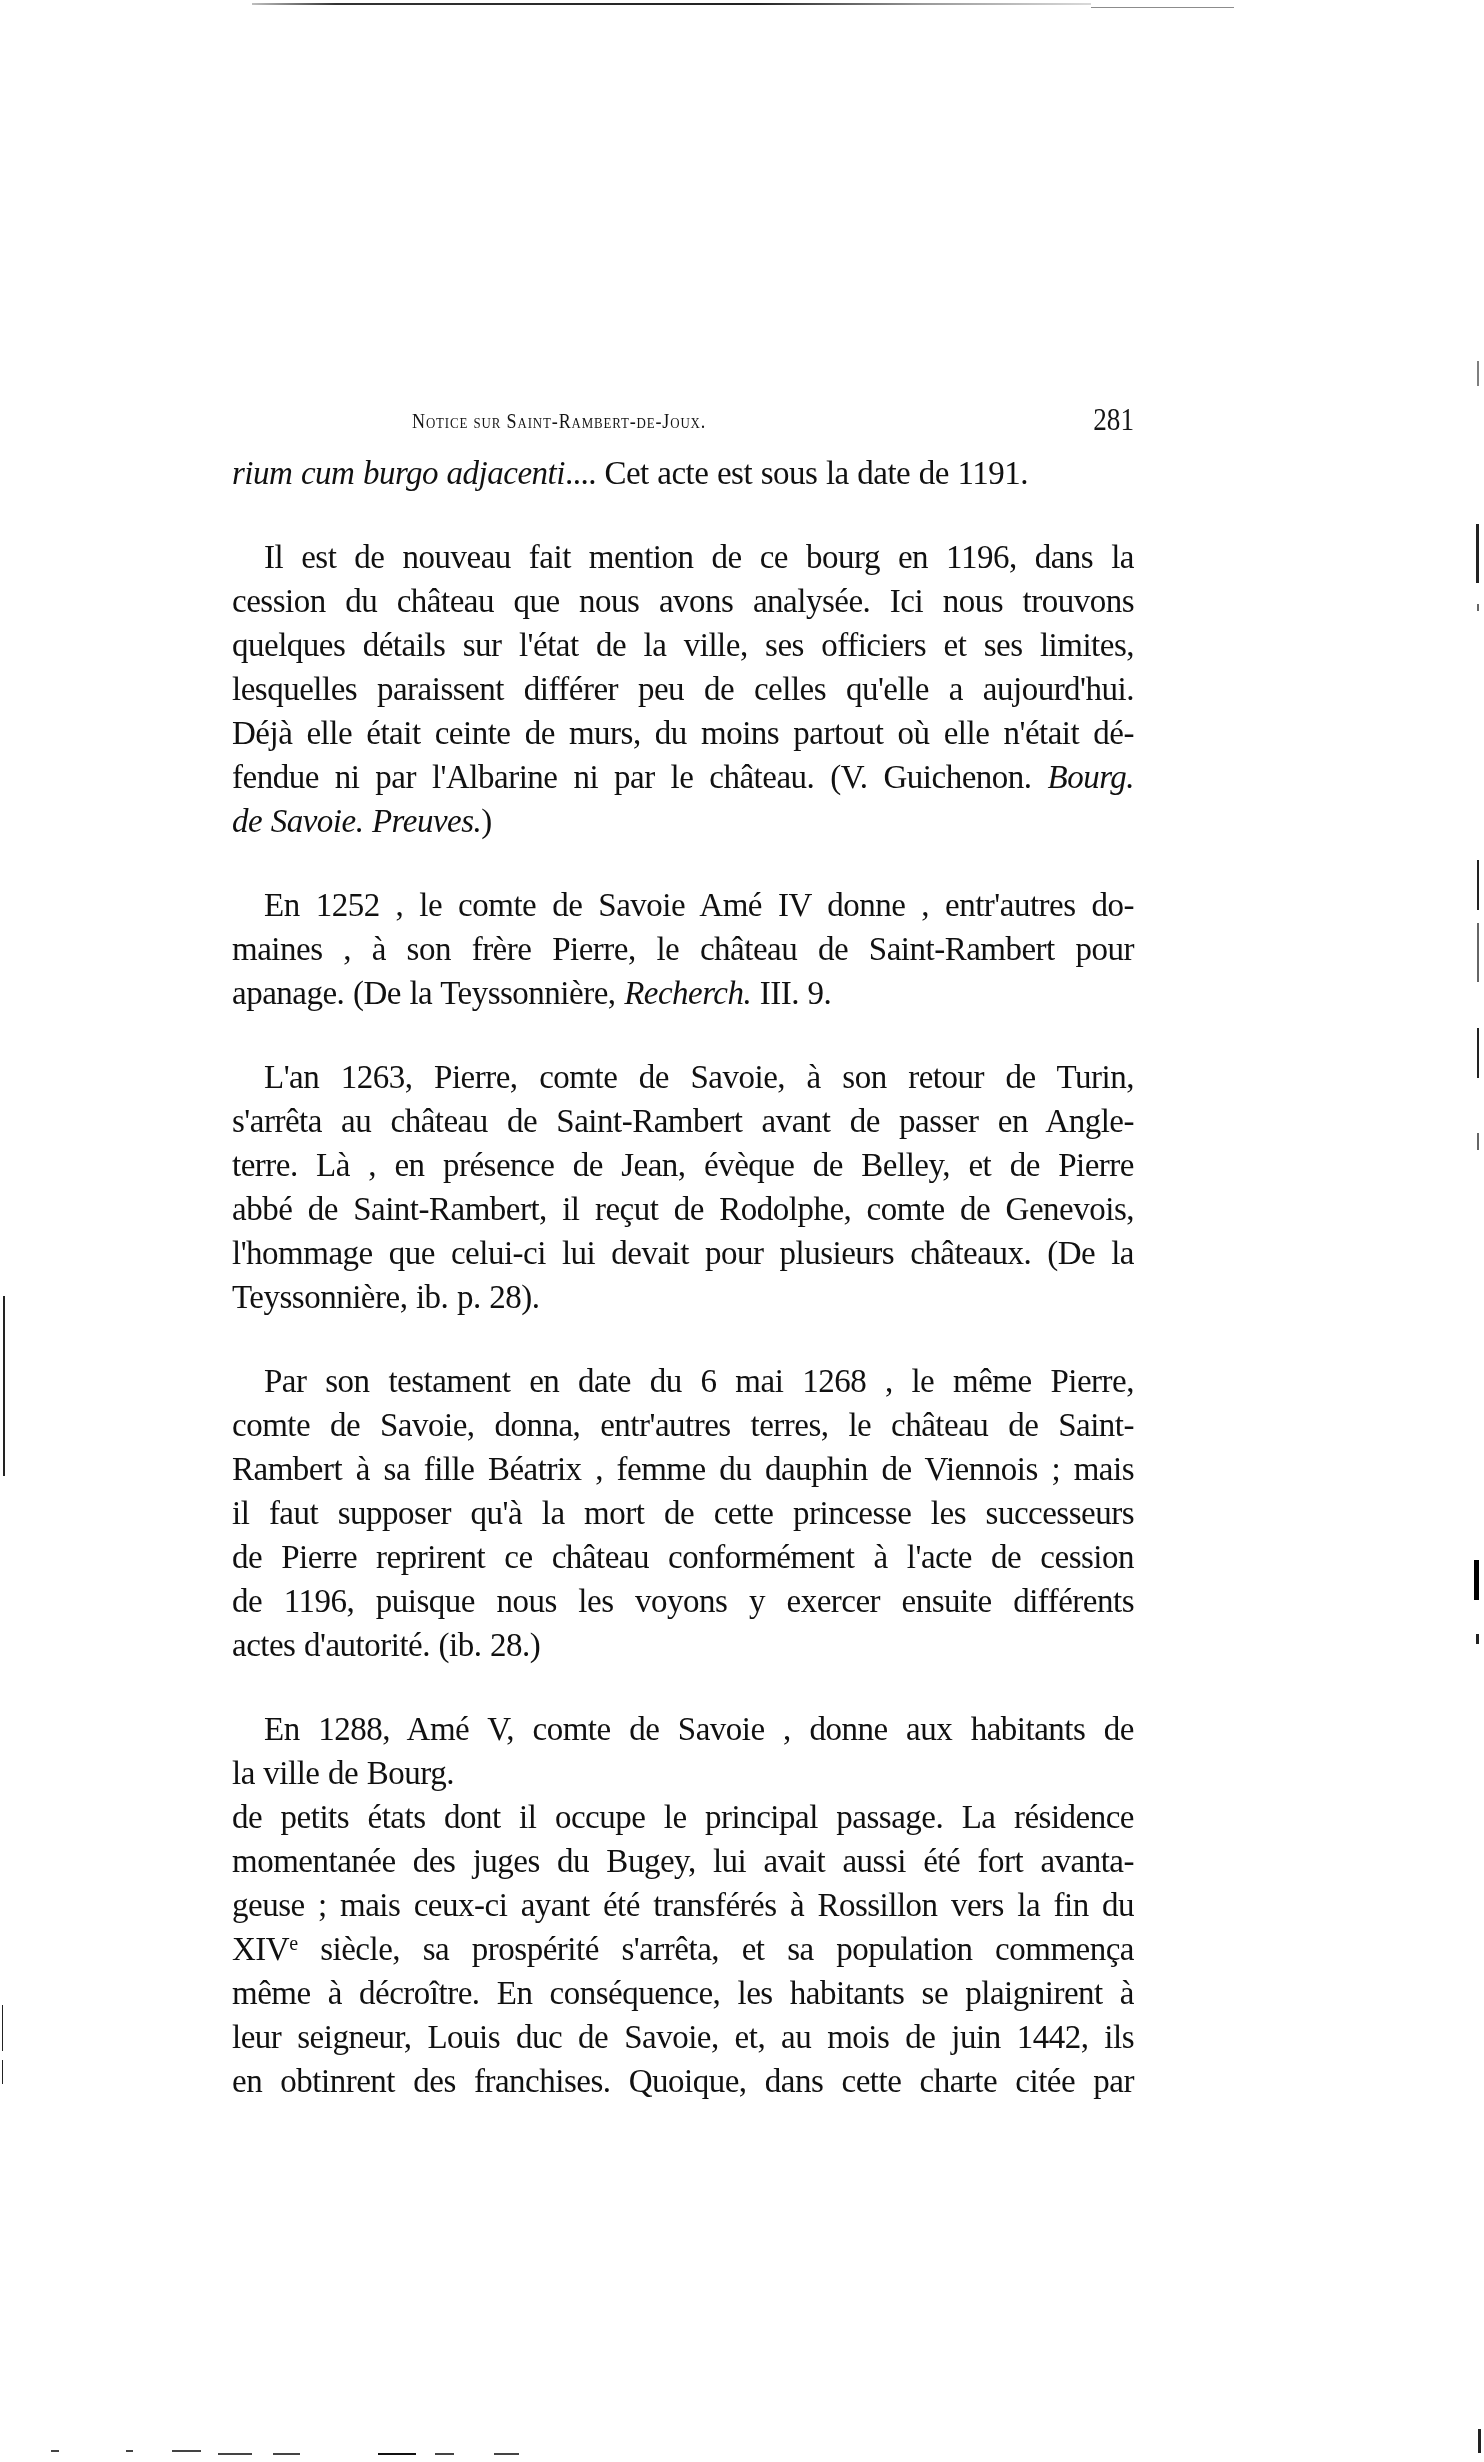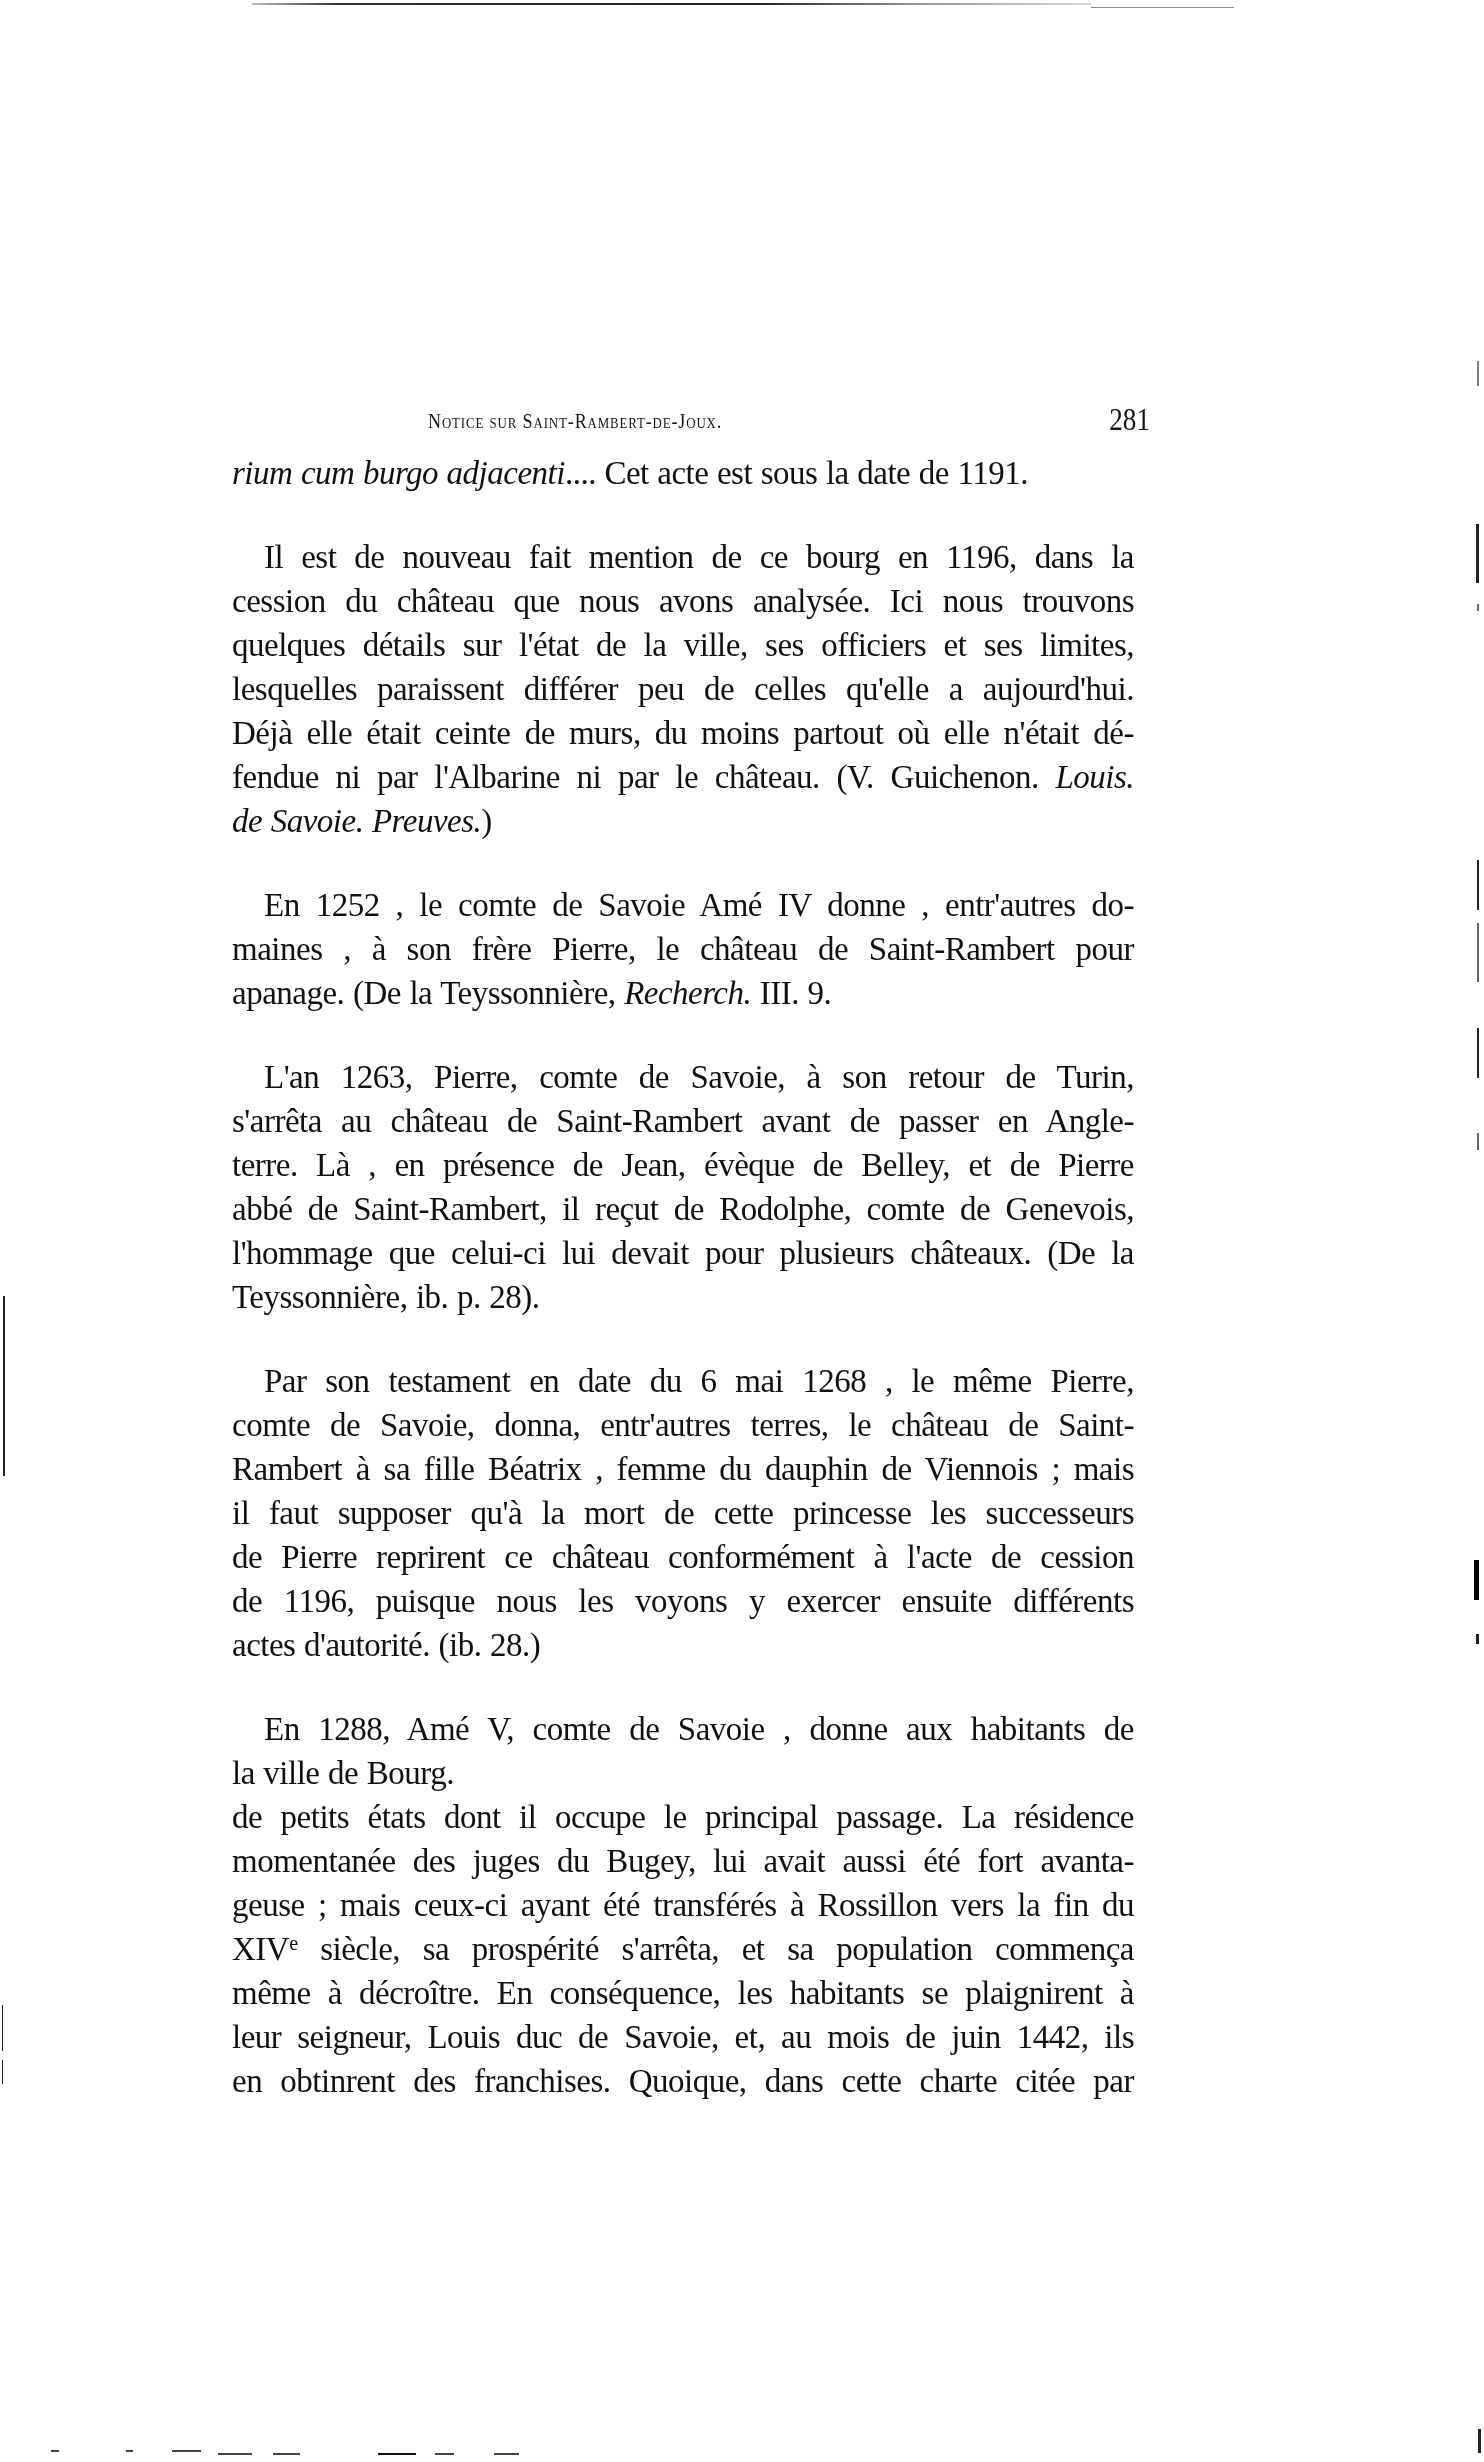--- a/index.html
+++ b/index.html
@@ -46,21 +46,21 @@
   .bottom-dashes {
     position: absolute; left: 17px; top: 2450px; height: 5px; width: 587px;
   }
   .bottom-dashes span {
     position: absolute; top: 0; height: 1.7px; background: #444;
   }
 
   
   .running-head {
     position: absolute;
-    left: 248px;
+    left: 232px;
     top: 401px;
     width: 902px;
     height: 34px;
   }
   .running-title {
     position: absolute;
     left: 180px;
     top: 8.4px;
     font-size: 21px;
     letter-spacing: 1px;
@@ -148,21 +148,21 @@
     <span class="page-number">281</span>
   </div>
 
   <div class="body-text" id="body-text">
       <div class="line last"><span class="line-inner"><span class="it">rium cum burgo adjacenti</span><span>.... Cet acte est sous la date de 1191.</span></span></div>
       <div class="line indent"><span class="line-inner"><span>Il est de nouveau fait mention de ce bourg en 1196, dans la</span></span></div>
       <div class="line"><span class="line-inner"><span>cession du château que nous avons analysée. Ici nous trouvons</span></span></div>
       <div class="line"><span class="line-inner"><span>quelques détails sur l'état de la ville, ses officiers et ses limites,</span></span></div>
       <div class="line"><span class="line-inner"><span>lesquelles paraissent différer peu de celles qu'elle a aujourd'hui.</span></span></div>
       <div class="line"><span class="line-inner"><span>Déjà elle était ceinte de murs, du moins partout où elle n'était dé-</span></span></div>
-      <div class="line"><span class="line-inner"><span>fendue ni par l'Albarine ni par le château. (V. Guichenon. </span><span class="it">Louis.</span></span></div>
+      <div class="line"><span class="line-inner"><span>fendue ni par l'Albarine ni par le château. (V. Guichenon. </span><span class="it">Bourg.</span></span></div>
       <div class="line last"><span class="line-inner"><span class="it">de Savoie. Preuves.</span><span>)</span></span></div>
       <div class="line indent"><span class="line-inner"><span>En 1252 , le comte de Savoie Amé IV donne , entr'autres do-</span></span></div>
       <div class="line"><span class="line-inner"><span>maines , à son frère Pierre, le château de Saint-Rambert pour</span></span></div>
       <div class="line last"><span class="line-inner"><span>apanage. (De la Teyssonnière, </span><span class="it">Recherch.</span><span> III. 9.</span></span></div>
       <div class="line indent"><span class="line-inner"><span>L'an 1263, Pierre, comte de Savoie, à son retour de Turin,</span></span></div>
       <div class="line"><span class="line-inner"><span>s'arrêta au château de Saint-Rambert avant de passer en Angle-</span></span></div>
       <div class="line"><span class="line-inner"><span>terre. Là , en présence de Jean, évèque de Belley, et de Pierre</span></span></div>
       <div class="line"><span class="line-inner"><span>abbé de Saint-Rambert, il reçut de Rodolphe, comte de Genevois,</span></span></div>
       <div class="line"><span class="line-inner"><span>l'hommage que celui-ci lui devait pour plusieurs châteaux. (De la</span></span></div>
       <div class="line last"><span class="line-inner"><span>Teyssonnière, ib. p. 28).</span></span></div>

